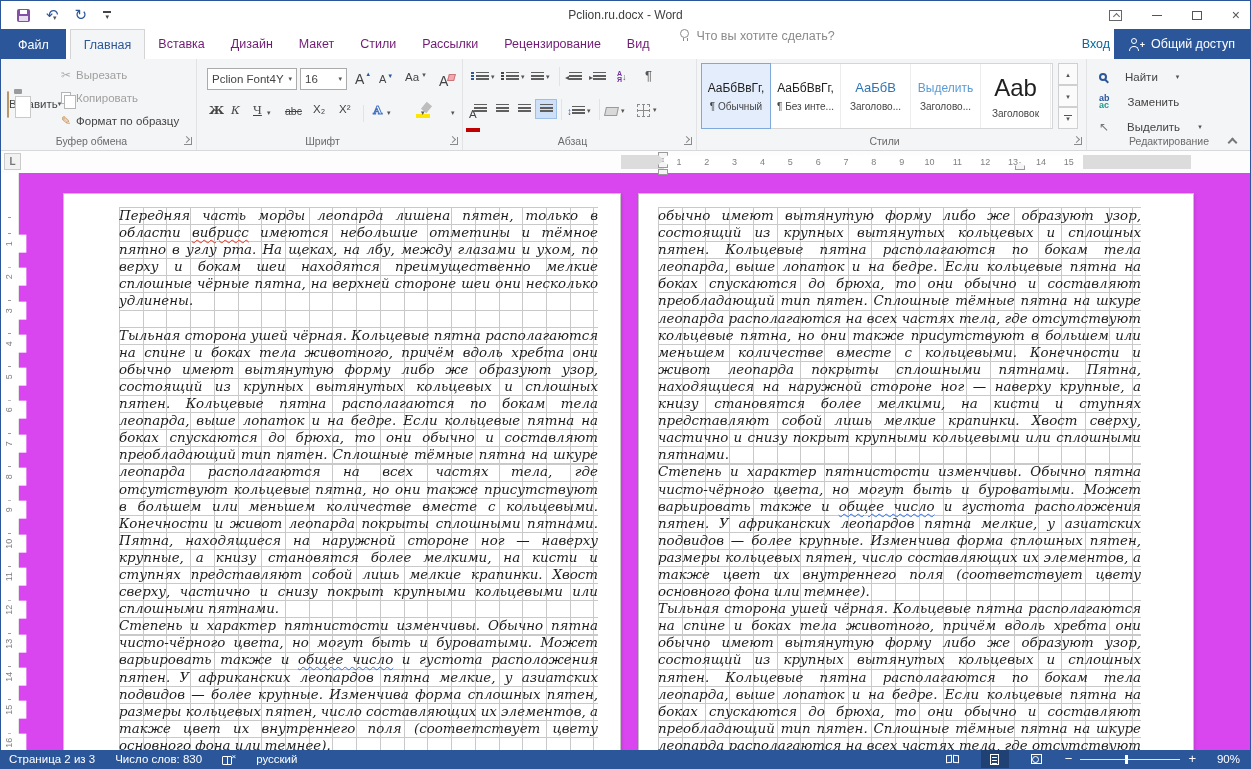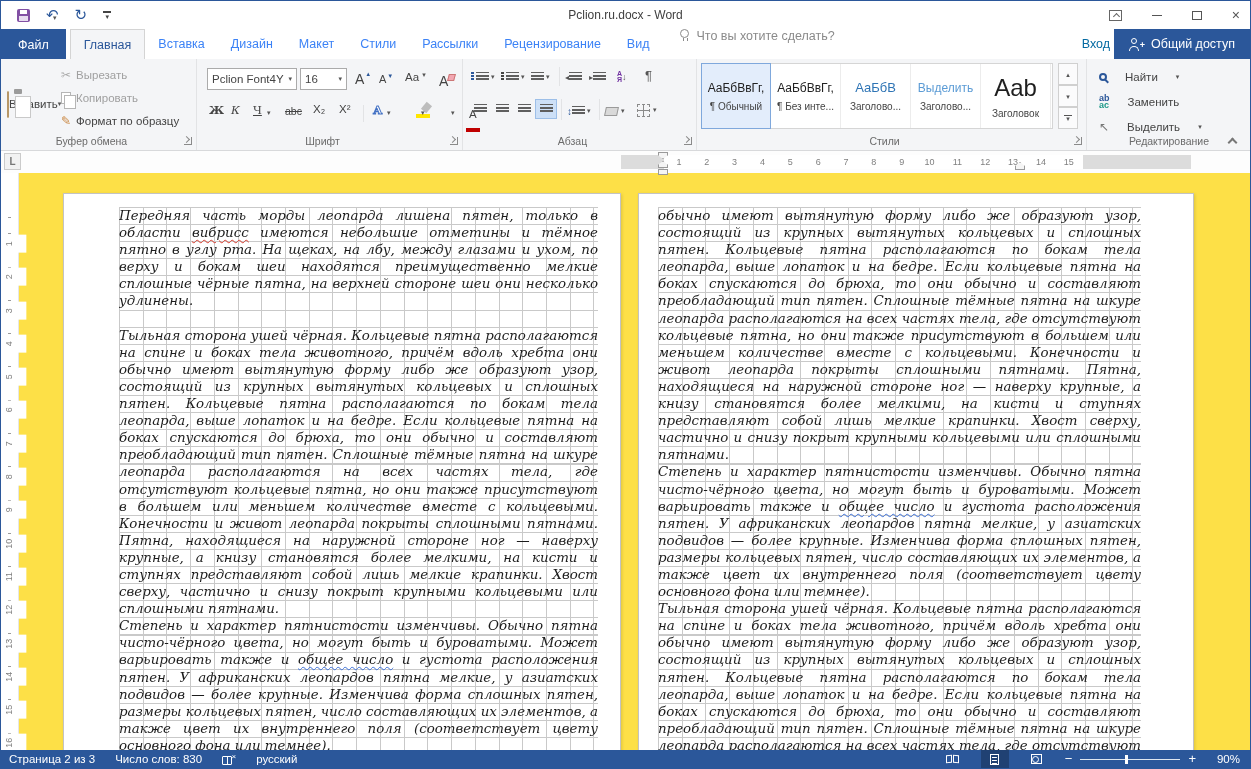--- a/index.html
+++ b/index.html
@@ -20,21 +20,21 @@
 .winctl{position:absolute;right:10px;top:0;height:28px;display:flex;align-items:center;gap:30px;color:#555}
 .ico-ribopt{width:13px;height:11px;border:1px solid #666;position:relative}
 .ico-ribopt:before{content:"";position:absolute;left:4px;top:3px;width:4px;height:4px;border-left:1px solid #666;border-top:1px solid #666;transform:rotate(45deg)}
 .ico-min{width:10px;border-top:1px solid #555;display:inline-block}
 .ico-max{width:10px;height:9px;border:1px solid #555;display:inline-block}
 .ico-close{font-size:14px;color:#555}
 
 
 .tabrow{position:absolute;top:28px;left:0;right:0;height:30px;display:flex;align-items:stretch;font-size:12.5px;background:#fff}
 .tab-file{background:#2b579a;color:#fff;padding:16px 17px;display:flex;align-items:center;margin-right:4px}
-.tab{padding:0 13px;display:flex;align-items:center;color:#3b82f6}
+.tab{padding:0 13px;display:flex;align-items:center;color:#701a75}
 .tab.active{background:#f4f5f7;border:1px solid #d4d4d4;border-bottom:none;color:#2b579a}
 .tellme{display:flex;gap:7px;color:#8a8a8a;padding-left:18px}
 .ico-bulb{width:9px;height:9px;border:1px solid #8a8a8a;border-radius:50%;position:relative}
 .ico-bulb:after{content:"";position:absolute;left:2px;bottom:-4px;width:3px;height:3px;border-left:1px solid #8a8a8a;border-right:1px solid #8a8a8a}
 .signin{position:absolute;right:140px;top:0;height:30px;display:flex;align-items:center;color:#0369a1}
 .share{position:absolute;right:0;top:0;height:30px;background:#2b579a;color:#fff;display:flex;align-items:center;gap:8px;padding:0 15px;font-size:12.5px}
 .ico-person{position:relative;width:14px;height:13px}
 .ico-person i{position:absolute;left:2px;top:0;width:6px;height:6px;border:1px solid #fff;border-radius:50%}
 .ico-person u{position:absolute;left:0;bottom:0;width:10px;height:5px;border:1px solid #fff;border-bottom:none;border-radius:5px 5px 0 0;text-decoration:none}
 .ico-person b{position:absolute;right:-2px;top:2px;font-size:9px;font-weight:700}
@@ -125,21 +125,21 @@
 .hruler .white{position:absolute;left:43px;top:0;bottom:0;width:419px;background:#fff}
 .hruler .white:after{content:"";position:absolute;left:0;right:0;top:5px;height:3px;background:repeating-linear-gradient(to right,transparent 0 13px,#8f8f8f 13px 13.93px)}
 .hnums{position:absolute;left:44px;top:0;height:14px;display:flex}
 .hnums span{display:inline-block;width:27.85px;text-align:center;font-size:9px;line-height:14px;color:#7f7f7f;background:#fff}
 .m-first{position:absolute;left:37px;top:-3px;width:10px;height:7px;background:#f5f5f5;border:1px solid #9a9a9a;clip-path:polygon(0 0,100% 0,100% 45%,50% 100%,0 45%);z-index:3}
 .m-hang{position:absolute;left:37px;top:6px;width:10px;height:7px;background:#f5f5f5;border:1px solid #9a9a9a;clip-path:polygon(50% 0,100% 55%,100% 100%,0 100%,0 55%);z-index:3}
 .m-box{position:absolute;left:37px;top:14px;width:10px;height:6px;background:#f5f5f5;border:1px solid #9a9a9a;z-index:3}
 .m-right{position:absolute;left:394px;top:7px;width:10px;height:8px;background:#f5f5f5;border:1px solid #9a9a9a;clip-path:polygon(50% 0,100% 50%,100% 100%,0 100%,0 50%);z-index:3}
 
 
-.canvas{position:absolute;top:172px;left:0;right:0;bottom:18px;background:#fde047;overflow:hidden}
+.canvas{position:absolute;top:172px;left:0;right:0;bottom:18px;background:#d946ef;overflow:hidden}
 .vruler{position:absolute;left:0;top:0;bottom:0;width:18px;background:#fff;border-right:1px solid #e6e6e6}
 .vruler:before{content:"";position:absolute;top:28px;bottom:0;left:7px;width:3px;background:repeating-linear-gradient(to bottom,transparent 0 15.6px,#9a9a9a 15.6px 16.65px)}
 .vnums{position:absolute;top:54px;left:0;width:18px}
 .vnums span{display:block;height:33.3px;width:18px;text-align:center;font-size:9px;color:#7f7f7f;line-height:33.3px;transform:rotate(-90deg);background:#fff}
 .page{position:absolute;top:20px;height:620px;background:#fff;border:1px solid #c3c3c3;box-shadow:1px 1px 3px rgba(0,0,0,.13)}
 .pgL{left:62px;width:558px}
 .pgR{left:637px;width:556px}
 .ptext{position:absolute;top:13px;bottom:0;overflow:hidden;text-align:justify;color:#1c1c1c;
  font-family:"DejaVu Serif",serif;font-style:italic;font-size:13.4px;line-height:17.1px;
  background:repeating-linear-gradient(to right,#c9c9c9 0 1px,transparent 1px 23.72px),

